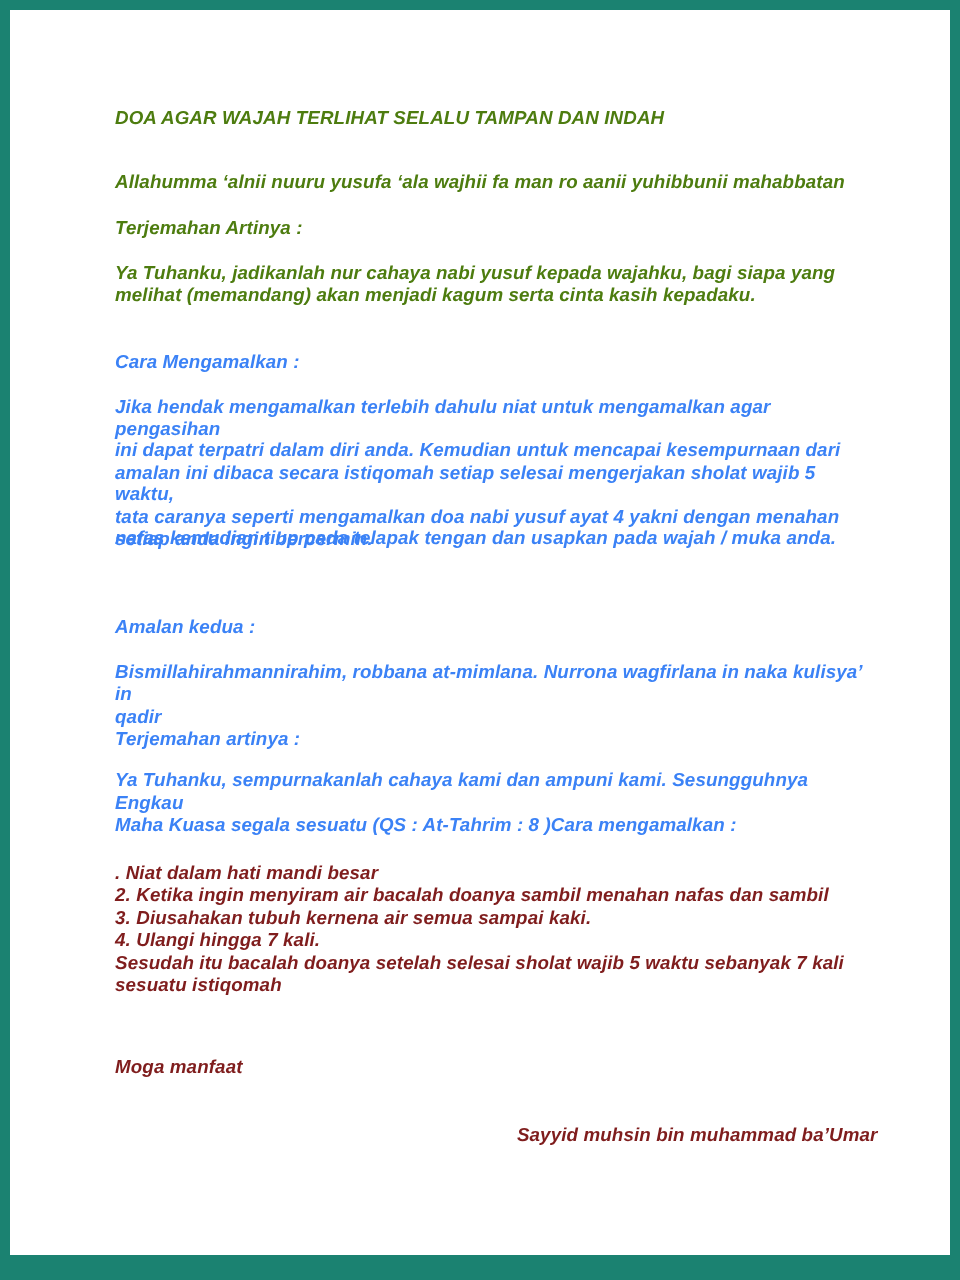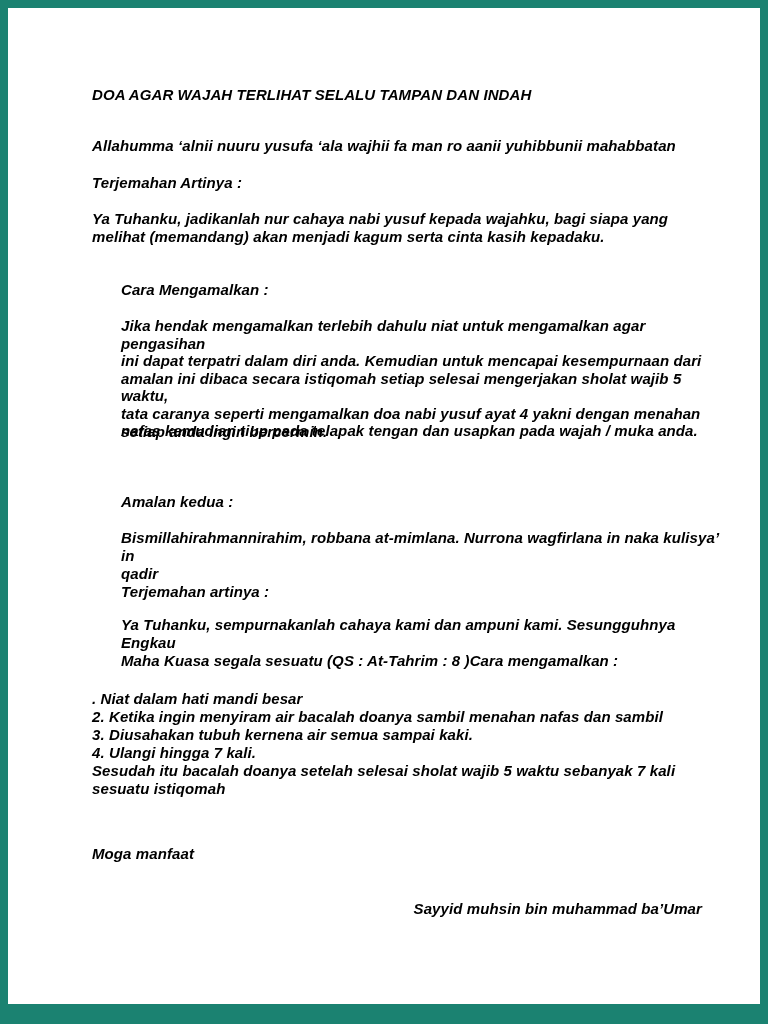--- a/index.html
+++ b/index.html
@@ -26,23 +26,23 @@
   .block {
     position: absolute;
     left: 84px;
     width: 610px;
     font-weight: bold;
     font-style: italic;
     font-size: 15px;
     line-height: 18px;
     letter-spacing: 0.1px;
   }
-  .black  { color: #000000; }
-  .orange { color: #000000; margin-left: 29px; }
-  .brown  { color: #000000; }
+  .black  { color: #4d7c0f; }
+  .orange { color: #3b82f6; }
+  .brown  { color: #7f1d1d; }
 
   .t-title   { top: 78px;  }
   .t-translit{ top: 129px; }
   .t-terj1h  { top: 166px; }
   .t-terj1   { top: 202px; }
   .t-carah   { top: 273px; }
   .t-carap1  { top: 309px; line-height: 17.5px; }
   .t-carap2  { top: 415px; }
   .t-amalanh { top: 485px; }
   .t-bism    { top: 521px; }

